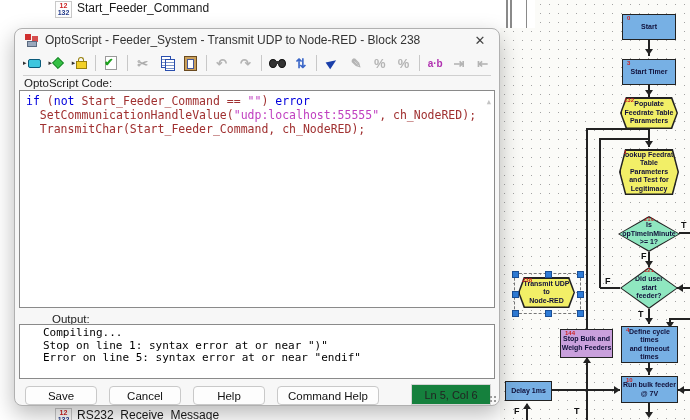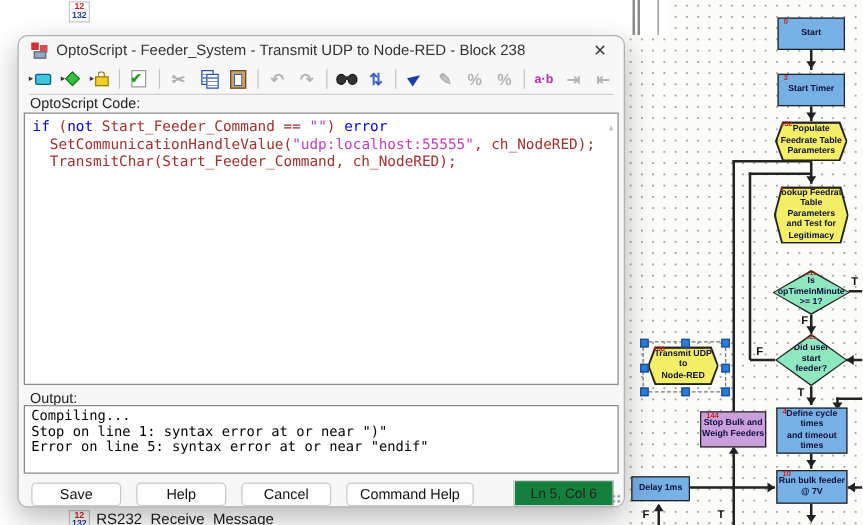--- a/index.html
+++ b/index.html
@@ -44,28 +44,28 @@
   .shp-clip{width:11px;height:13px;background:#caa05a;border:1px solid #6a4a20;position:relative;}
   .shp-clip:after{content:"";position:absolute;left:2px;top:2px;width:5px;height:8px;background:#fff;border:1px solid #44579a;}
   .shp-bino{position:relative;width:16px;height:10px;}
   .shp-bino i{position:absolute;width:6px;height:7px;background:#333;border:1px solid #111;border-radius:50%;top:1px;}
   .shp-bino .l{left:0;} .shp-bino .r{left:9px;}
   .shp-bino:after{content:"";position:absolute;left:6px;top:3px;width:4px;height:3px;background:#333;}
   .shp-dart{width:0;height:0;border-left:10px solid #1a3faa;border-top:4px solid transparent;border-bottom:4px solid transparent;transform:rotate(-35deg);}
   .glyph{font-weight:bold;}
   
   .area-label{position:absolute;left:9px;font-size:11.5px;color:#222;}
-  #code-label{top:48px;} #output-label{top:284px;}
+  #code-label{top:48px;} #output-label{top:284px;margin-left:28px;}
   #codebox{position:absolute;left:4px;top:61px;width:476px;height:218px;background:#fff;border:1px solid #8a8a8a;
            font-family:"DejaVu Sans Mono",monospace;font-size:11.5px;line-height:14px;padding:3px 6px;box-sizing:border-box;overflow:hidden;}
   #code-scroll-arrow{position:absolute;right:3px;top:4px;font-size:7px;color:#c4c4c4;}
   .code-line{white-space:pre;}
   .c-kw{color:var(--c-kw);} .c-id{color:var(--c-id);} .c-str{color:var(--c-str);}
   #outputbox{position:absolute;left:4px;top:295px;width:476px;height:55px;background:#fff;border:1px solid #8a8a8a;
-           font-family:"DejaVu Sans Mono",monospace;font-size:11px;line-height:12.5px;padding:2px 0;box-sizing:border-box;overflow:hidden;}
+           font-family:"DejaVu Sans Mono",monospace;font-size:11px;line-height:12.5px;padding:2px 18px;box-sizing:border-box;overflow:hidden;}
   .out-line{white-space:pre;padding:0 5px;color:#000;}
   .out-line.selected{background:var(--c-sel);color:#fff;}
   
   #btnrow{position:absolute;left:10px;top:357px;display:flex;gap:12px;}
   .btn{min-width:72px;height:19px;background:#fdfdfd;border:1px solid #c9c9c9;border-radius:4px;
        font-size:11.5px;color:#111;display:flex;align-items:center;justify-content:center;padding:0 10px;box-sizing:border-box;}
   #ln-panel{position:absolute;right:8px;top:355px;width:78px;height:19px;border:1px solid #d4d4d4;background:#15803d;
        font-size:11px;color:#222;display:flex;align-items:center;justify-content:center;}
   #grip{position:absolute;right:2px;bottom:2px;width:8px;height:8px;
        background-image:radial-gradient(circle,#9a9a9a 1px,transparent 1.2px);background-size:4px 4px;}
@@ -95,20 +95,21 @@
 <body>
 
 <div id="screen" style="--c-blue: #77b0e4; --c-yellow: #f2ef67; --c-green: #8fe7c0; --c-purple: #c9a0dc; --c-sel: #2a62c9; --c-kw: #0000dd; --c-id: #a03030; --c-str: #c040c0; --c-num: #cc2222; --c-line: #222222;">
 
   <div id="tree">
       <div class="tree-item" style="left: 55px; top: 1px;">
         <span class="var-icon">
           <span class="t">12</span>
           <span class="b">132</span>
         </span>
+        <span>Start_Feeder_Command</span>
       </div>
       <div class="tree-item" style="left: 55px; top: 408px;">
         <span class="var-icon">
           <span class="t">12</span>
           <span class="b">132</span>
         </span>
         <span>RS232_Receive_Message</span>
       </div>
     </div>
 
@@ -328,21 +329,21 @@
 
     <div class="area-label" id="output-label">Output:</div>
     <div id="outputbox">
         <div class="out-line">Compiling...</div>
         <div class="out-line">Stop on line 1: syntax error at or near ")"</div>
         <div class="out-line">Error on line 5: syntax error at or near "endif"</div>
       </div>
 
     <div id="btnrow">
         <div class="btn">Save</div>
+        <div class="btn">Cancel</div>
         <div class="btn">Help</div>
-        <div class="btn">Cancel</div>
         <div class="btn">Command Help</div>
       </div>
     <div id="ln-panel">Ln 5, Col 6</div>
     <div id="grip"></div>
   </div>
 
 </div>
 
 </body></html>

